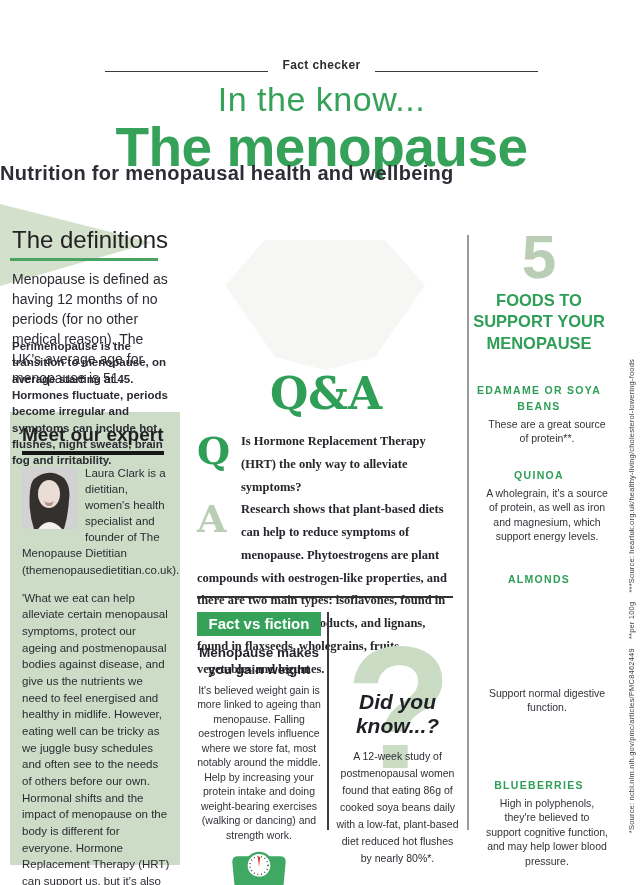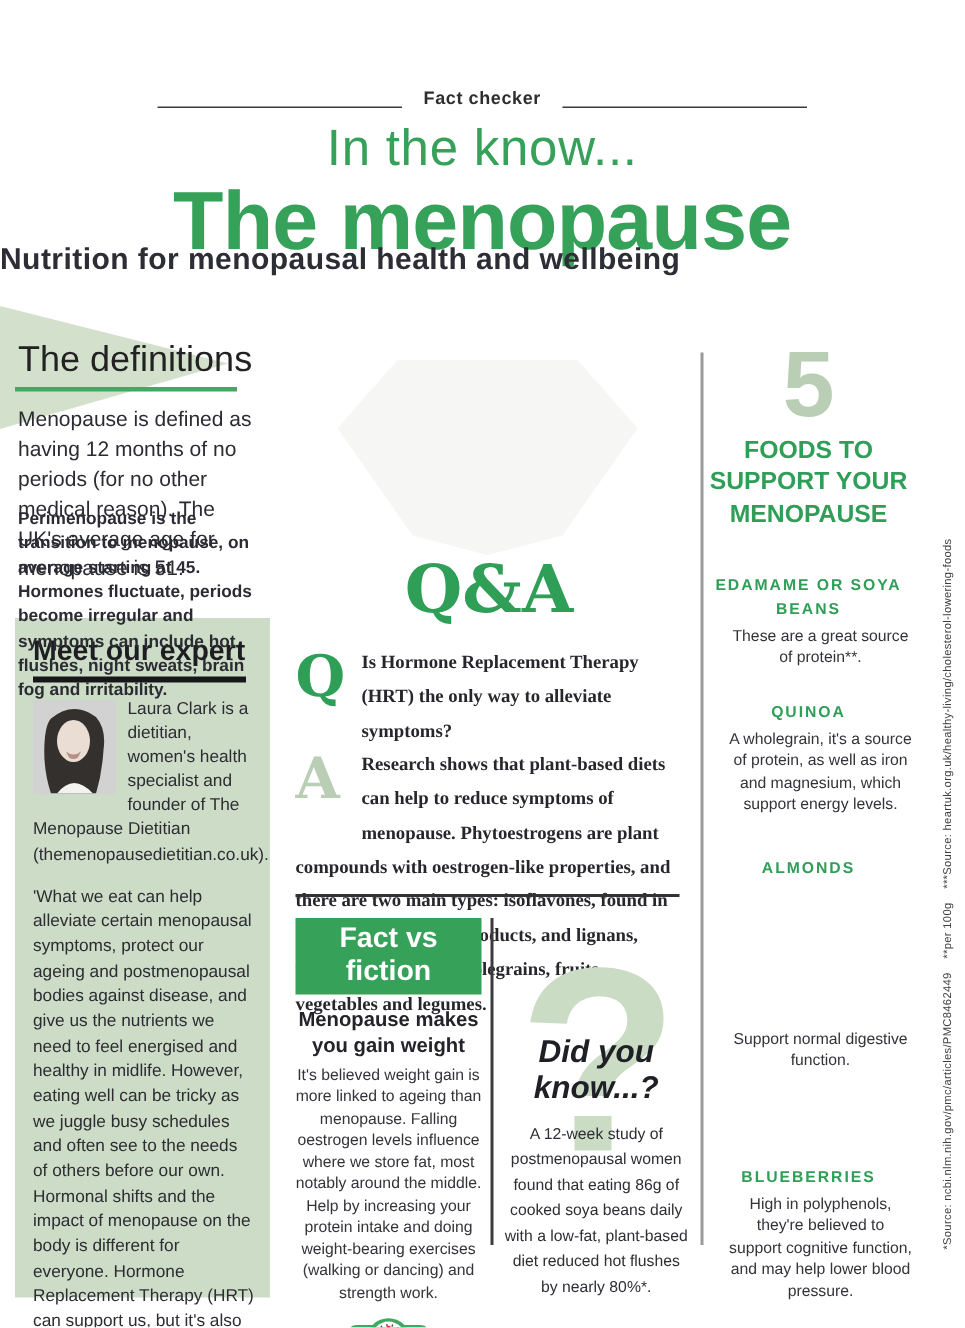--- a/index.html
+++ b/index.html
@@ -49,21 +49,21 @@
   .qa-body{position:absolute;left:197px;top:430px;width:258px;
            font-family:"Liberation Serif",serif;font-size:12.5px;font-weight:700;
            line-height:1.82;color:#26262c;}
   .dropcap{float:left;width:36px;height:48px;font-family:"DejaVu Serif",serif;
            font-size:38px;line-height:.95;font-weight:700;margin:3px 8px 0 0;}
   .dropcap.q{color:var(--deep_green);}
   .dropcap.a{color:var(--pale_green);}
   .qa-rule{position:absolute;left:197px;top:596px;width:256px;height:2px;background:#333;}
 
   .fvf{position:absolute;left:197px;top:612px;width:124px;text-align:center;}
-  .fvf-badge{background:var(--brand_green);color:#fff;font-size:19px;font-weight:700;
+  .fvf-badge{background:var(--brand_green);color:#fff;font-size:15px;font-weight:700;
              padding:3px 0 4px;margin-bottom:9px;}
   .fvf-claim{font-size:13.5px;font-weight:700;line-height:1.25;color:#23232a;margin-bottom:4px;}
   .fvf-body{font-size:10.5px;line-height:1.38;color:#33333a;}
   .scale-wrap{margin-top:8px;}
 
   .mid-divider{position:absolute;left:327px;top:612px;width:2px;height:218px;background:var(--divider_dark);}
 
   .dyk{position:absolute;left:335px;top:612px;width:125px;text-align:center;}
   .dyk-mark{position:absolute;left:-6px;top:8px;width:140px;text-align:center;
             font-size:175px;line-height:1;font-weight:700;color:#cbdcc4;z-index:0;

